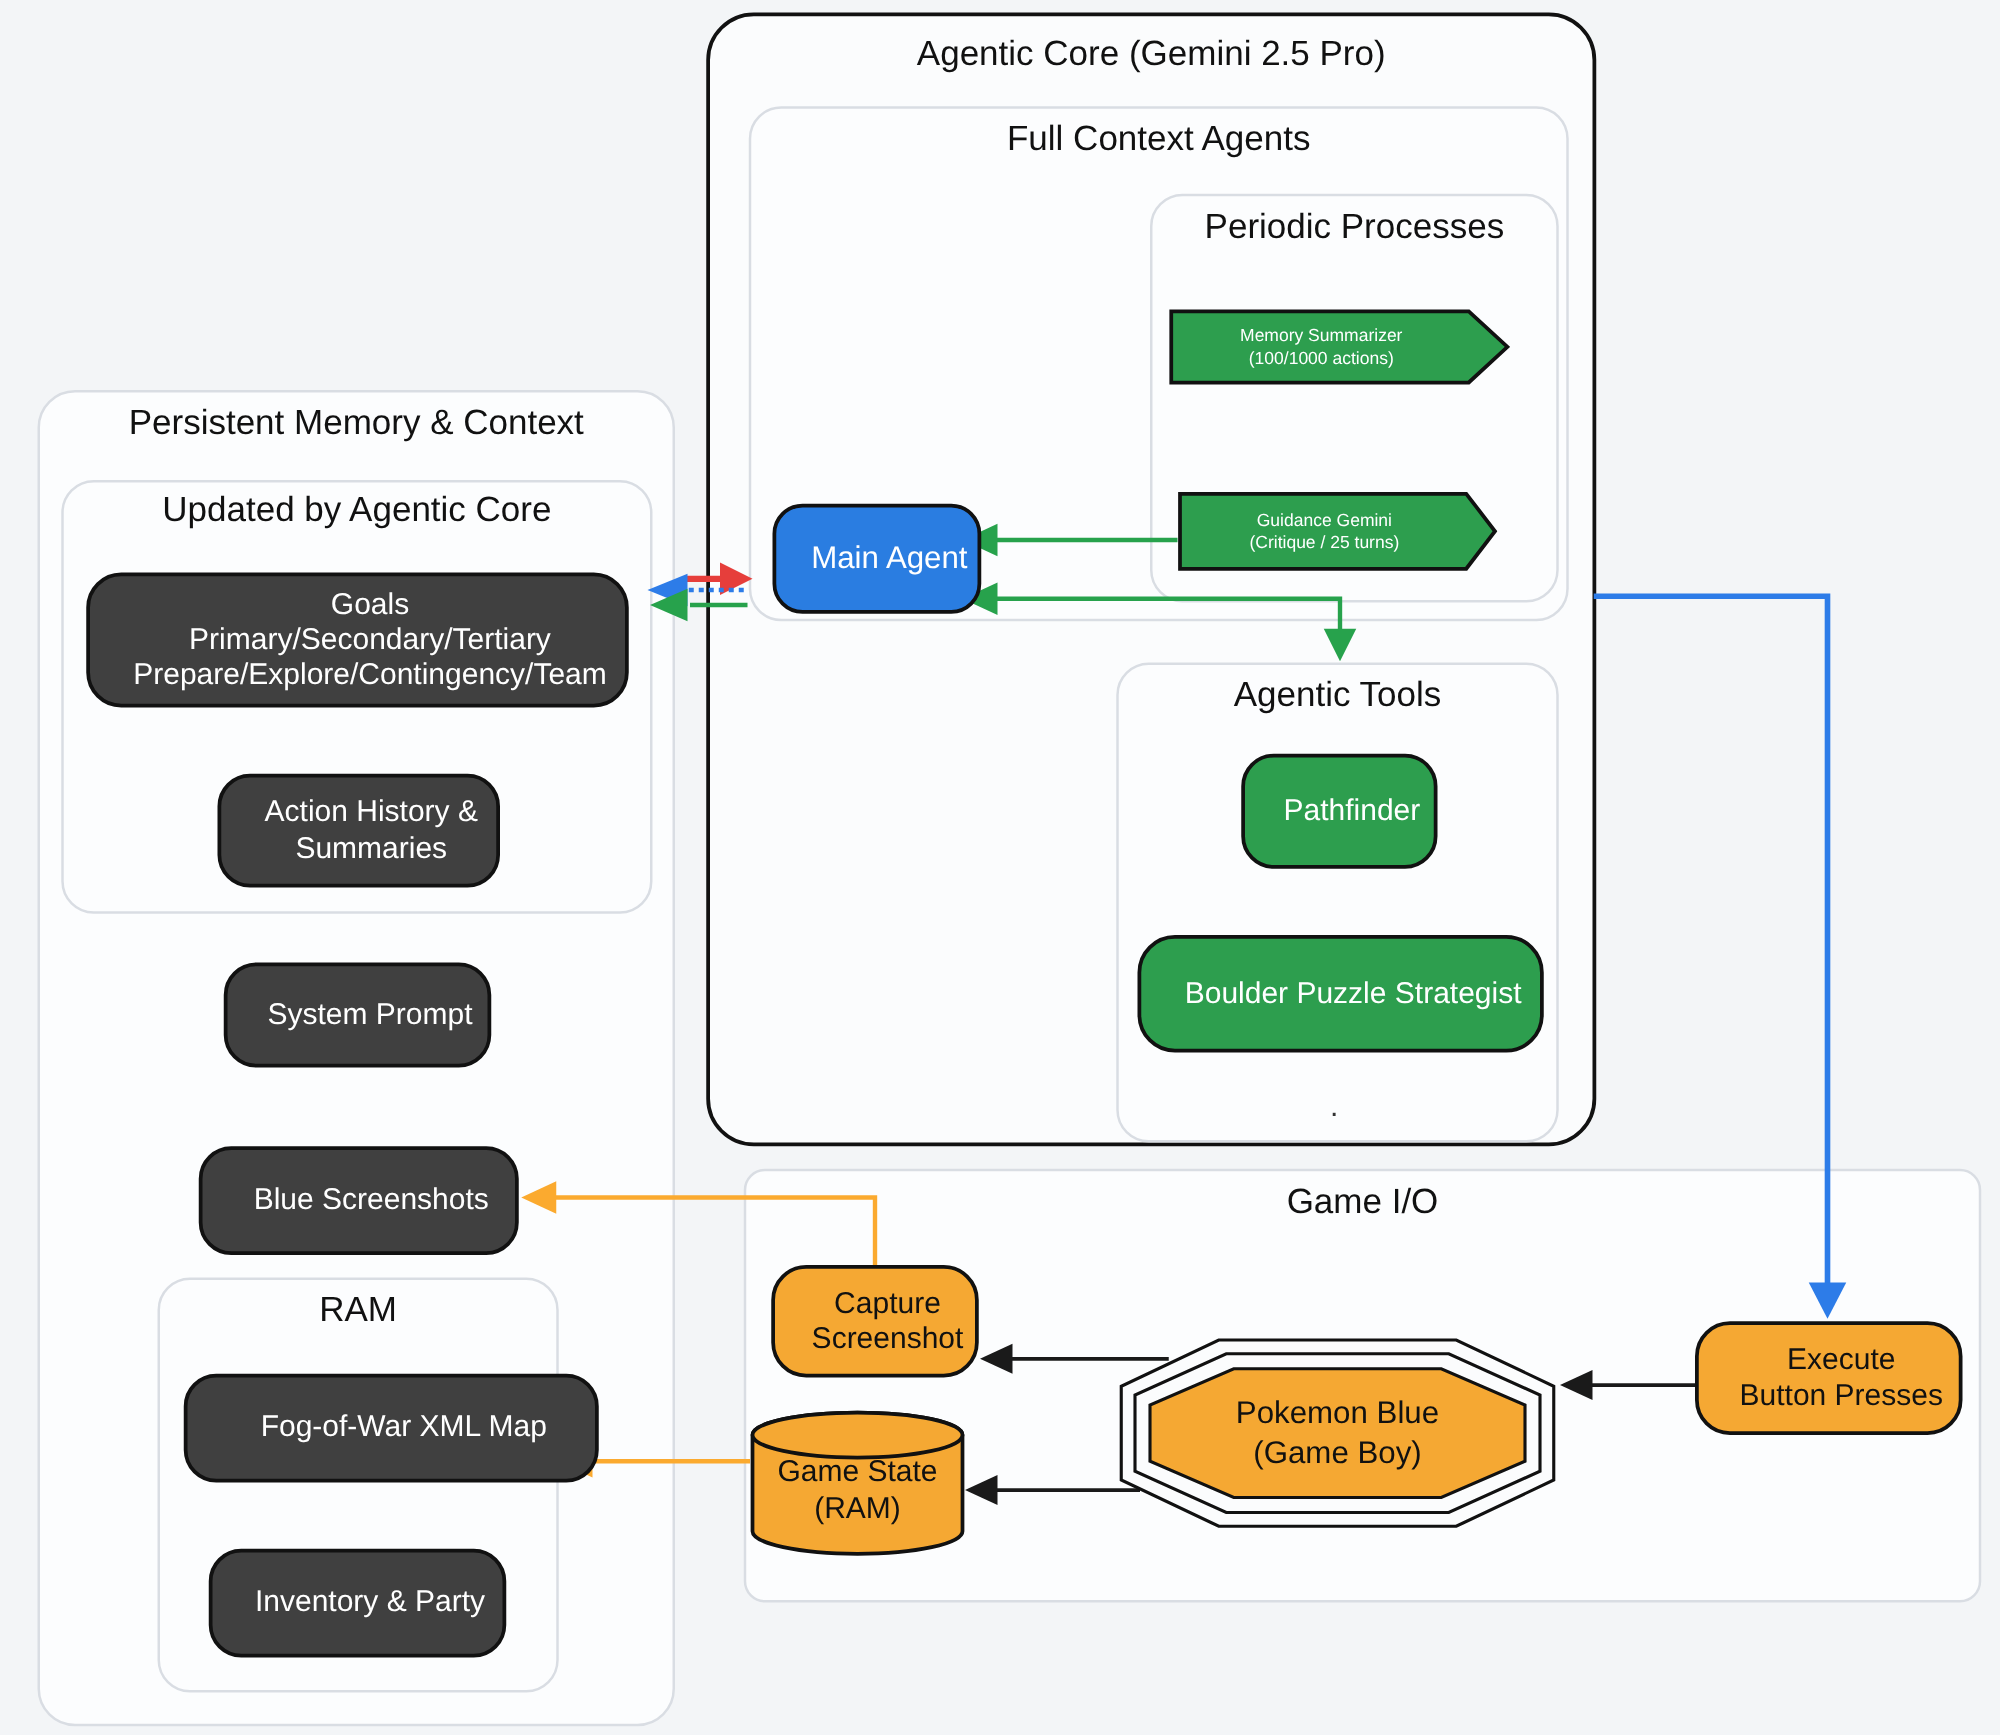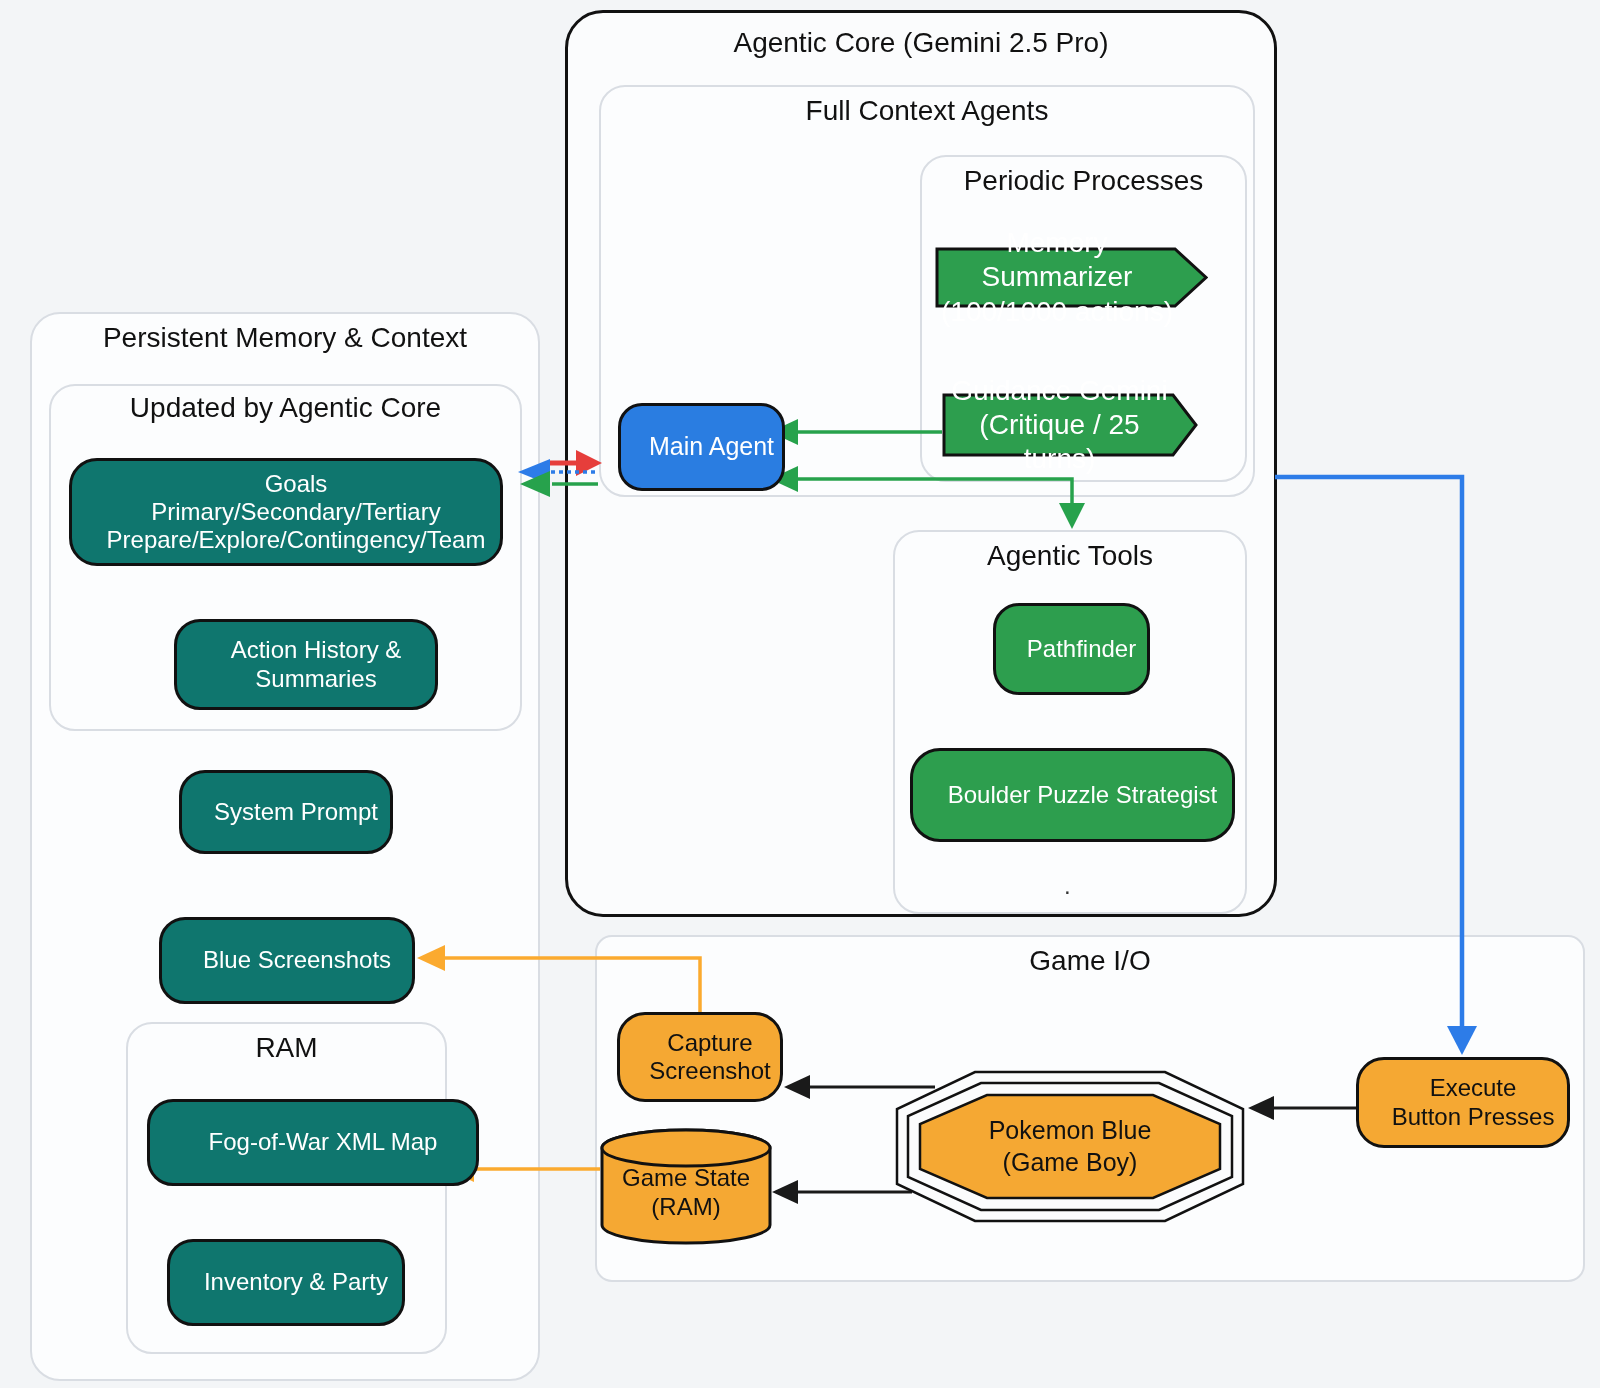--- a/index.html
+++ b/index.html
@@ -7,29 +7,29 @@
           font-family:"Liberation Sans",sans-serif;color:#111;}
   .container{position:absolute;background:#fcfdfe;border:2px solid #d9dde3;border-radius:26px;
              box-sizing:border-box;z-index:1;}
   .container .title{position:absolute;top:8px;left:0;right:0;text-align:center;
                     font-size:28px;color:#111;white-space:nowrap;}
   #agentic-core{border:3px solid #111;border-radius:38px;background:#fbfcfd;}
   #arrows{position:absolute;left:0;top:0;z-index:5;pointer-events:none;}
   .node{position:absolute;box-sizing:border-box;border:3px solid #111;border-radius:26px;
         display:flex;align-items:center;justify-content:center;text-align:center;
         font-size:24px;line-height:1.18;white-space:pre-line;z-index:10;padding-left:20px;}
-  .red{background:#0f766e;color:#fff;}
+  .red{background:#404040;color:#fff;}
   .greenfill{background:#2d9e4e;color:#fff;}
   .bluefill{background:#2a7de1;color:#fff;}
   .orangefill{background:#f5a833;color:#111;}
   .shape{position:absolute;z-index:10;border:none;background:transparent;padding:0;}
   .shape svg{position:absolute;left:0;top:0;}
   .shape .lbl{position:absolute;display:flex;align-items:center;justify-content:center;
               text-align:center;white-space:pre-line;}
-  .pennant .lbl{color:#fff;font-size:28px;line-height:1.22;}
+  .pennant .lbl{color:#fff;font-size:14px;line-height:1.22;}
   .octagon .lbl{color:#111;font-size:25px;line-height:1.25;left:0;top:0;width:350px;height:153px;}
   .cylinder .lbl{color:#111;font-size:24px;line-height:1.2;left:0;top:20px;width:172px;height:90px;}
   #stray-dot{position:absolute;left:1064px;top:872px;font-size:24px;color:#333;z-index:6;}
 </style>
 </head>
 <body>
 
 <div id="canvas">
 
   <div class="container" id="persistent-box" style="left:30px;top:312px;width:510px;height:1069px;border-radius:30px;">
@@ -120,21 +120,21 @@
     <g>
       <path d="M1356,1108 H1270" stroke="#1a1a1a" stroke-width="3" fill="none"></path>
       <polygon points="1248,1108 1274,1096 1274,1120" fill="#1a1a1a"></polygon>
     </g>
   </svg>
 
   <div class="node red" style="left:69px;top:458px;width:434px;height:108px;border-radius:28px;">Goals
 Primary/Secondary/Tertiary
 Prepare/Explore/Contingency/Team</div>
 
-  <div class="node red" style="left:174px;top:619px;width:264px;height:91px;">Action History &amp;
+  <div class="node red" style="left:174px;top:619px;width:226px;height:91px;">Action History &amp;
 Summaries</div>
 
   <div class="node red" style="left:179px;top:770px;width:214px;height:84px;">System Prompt</div>
 
   <div class="node red" style="left:159px;top:917px;width:256px;height:87px;">Blue Screenshots</div>
 
   <div class="node red" style="left:147px;top:1099px;width:332px;height:87px;">Fog-of-War XML Map</div>
 
   <div class="node red" style="left:167px;top:1239px;width:238px;height:87px;">Inventory &amp; Party</div>
 

